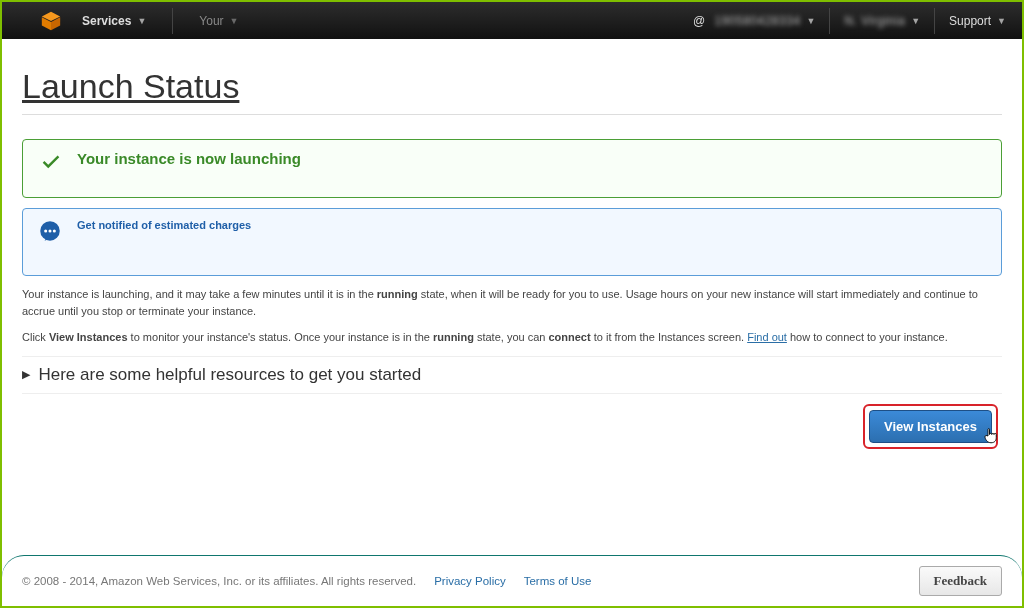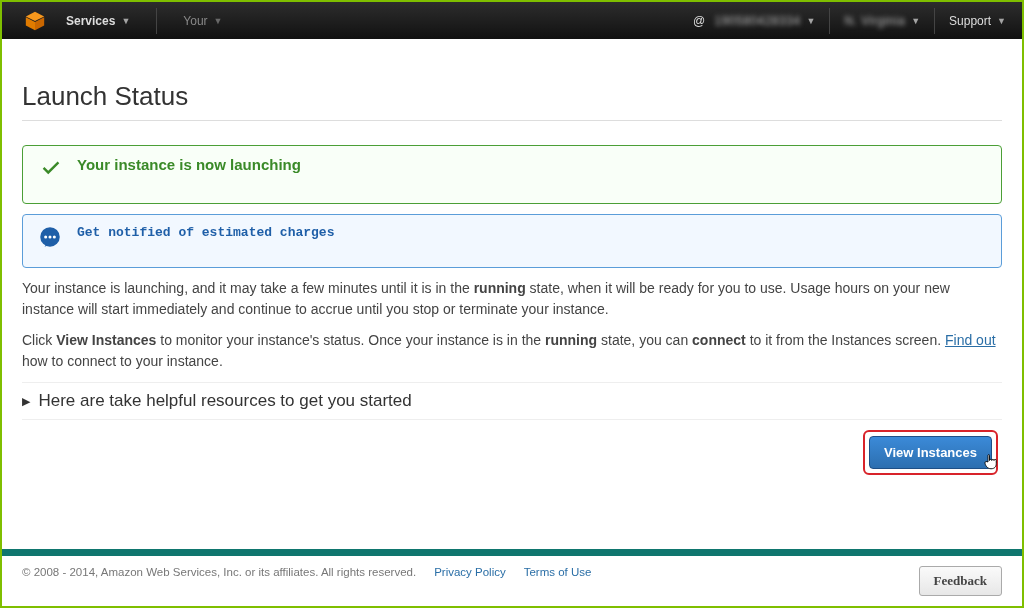--- a/index.html
+++ b/index.html
@@ -1,50 +1,50 @@
 <!DOCTYPE html>
 <html><head>
 <meta charset="utf-8">
 <style>
   * { box-sizing: border-box; margin: 0; padding: 0; }
   body { font-family: Arial, Helvetica, sans-serif; font-size: 13px; color: #333; background: #fff; }
   .frame { width: 1024px; height: 608px; border: 2px solid #7fbf00; position: relative; display: flex; flex-direction: column; }
   .topbar { background: #1a1a1a; background: linear-gradient(#2d2d2d,#111); height: 37px; display: flex; align-items: center; color: #ddd; font-size: 12px; position: relative; }
-  .topbar .left { display: flex; align-items: center; padding-left: 22px; gap: 14px; }
+  .topbar .left { display: flex; align-items: center; padding-left: 38px; gap: 14px; }
   .topbar .right { position: absolute; right: 10px; display: flex; align-items: center; gap: 2px; }
   .topbar .divider { width: 1px; height: 26px; background: #444; margin: 0 6px; }
   .nav-item { display: flex; align-items: center; gap: 6px; cursor: pointer; padding: 4px 6px; }
   .nav-item .caret { font-size: 9px; opacity: .7; }
   .nav-edit { color: #888; }
   .cube-icon svg { display: block; }
   .blur { filter: blur(2.5px); color: #bbb; letter-spacing: .5px; }
   .content { flex: 1; padding: 18px 20px 0 20px; overflow: hidden; }
-  h1.page-title { font-size: 26px; font-weight: 400; color: #333; margin: 24px 0 8px 0; }
+  h1.page-title { font-size: 34px; font-weight: 400; color: #333; margin: 10px 0 8px 0; text-decoration: underline; }
   hr.under-title { border: none; border-top: 1px solid #ddd; margin-bottom: 24px; }
   .panel { border: 1px solid; border-radius: 4px; padding: 10px 14px 24px 54px; position: relative; margin-bottom: 10px; }
   .panel-success { border-color: #4b9f36; background: #f9fff8; }
   .panel-info { border-color: #5b9dd9; background: #f2f8ff; }
   .panel .icon { position: absolute; left: 14px; top: 10px; }
   .panel-success .title { color: #3a8a28; font-weight: bold; font-size: 15px; margin-bottom: 6px; }
   .panel-success .body { color: #555; font-size: 12.5px; }
-  .panel-info .title { color: #1f5fa8; font-weight: bold; font-size: 13px; margin-bottom: 3px; font-family: Liberation Mono, monospace; }
+  .panel-info .title { color: #1f5fa8; font-weight: bold; font-size: 11px; margin-bottom: 20px; }
   .panel-info .body { color: #555; font-size: 12.5px; line-height: 1.5; }
   .link { color: #2a6ea6; text-decoration: underline; cursor: pointer; }
   .link-green { color: #2f7a1f; text-decoration: underline; cursor: pointer; }
   .blur-id { filter: blur(3px); color: #888; display: inline-block; }
   h2.section { font-size: 18px; font-weight: 400; color: #333; margin: 14px 0 10px 0; }
-  .para { font-size: 14px; color: #444; line-height: 1.5; margin-bottom: 10px; }
+  .para { font-size: 11px; color: #444; line-height: 1.5; margin-bottom: 10px; }
   .collapser { display: flex; align-items: center; gap: 8px; font-size: 17px; color: #333; margin-top: 6px; cursor: default; border-top: 1px solid #eee; border-bottom: 1px solid #eee; padding: 8px 0; }
   .collapser .tri { font-size: 11px; }
   .action-row { display: flex; justify-content: flex-end; margin-top: 10px; padding-right: 4px; }
   .btn-primary { background: linear-gradient(#3b8ad8,#2c6fb0); color: #fff; font-weight: bold; border: 1px solid #1d4f86; padding: 8px 14px; border-radius: 4px; font-size: 13px; cursor: pointer; }
   .highlight-ring { border: 2px solid #d8232a; border-radius: 6px; padding: 4px; display: inline-block; }
   .cursor-overlay { position: relative; }
   .cursor-overlay .cursor { position: absolute; right: -4px; bottom: -4px; font-size: 16px; pointer-events: none; }
-  .footer { border-top: 7px solid #0f766e; padding: 10px 20px; display: flex; font-size: 11.5px; color: #777; gap: 18px; }
+  .footer { border-top: 1px solid #0f766e; padding: 10px 20px; display: flex; align-items: center; font-size: 11.5px; color: #777; gap: 18px; border-radius: 22px; }
   .footer .spacer { flex: 1; }
   .feedback-btn { background: linear-gradient(#fafafa,#e7e7e7); border: 1px solid #aaa; border-radius: 3px; padding: 6px 14px; font-size: 13px; font-weight: bold; color: #444; cursor: pointer; font-family: Liberation Serif, serif; }
   .check-icon svg, .chat-icon svg { display: block; }
 </style>
 </head>
 <body>
 
 <div class="frame">
   <div class="topbar">
     <div class="left">
@@ -115,21 +115,21 @@
 
     <p class="para">
       <span>Your instance is launching, and it may take a few minutes until it is in the </span><b>running</b><span> state, when it will be ready for you to use. Usage hours on your new instance will start immediately and continue to accrue until you stop or terminate your instance.</span>
     </p>
     <p class="para">
       <span>Click </span><b>View Instances</b><span> to monitor your instance's status. Once your instance is in the </span><b>running</b><span> state, you can </span><b>connect</b><span> to it from the Instances screen. </span><a class="link">Find out</a><span> how to connect to your instance.</span>
     </p>
 
     <div class="collapser">
       <span class="tri">▶</span>
-      <span>Here are take helpful resources to get you started</span>
+      <span>Here are some helpful resources to get you started</span>
     </div>
 
     <div class="action-row">
       <span class="highlight-ring cursor-overlay">
         <button class="btn-primary">View Instances</button>
         <span class="cursor">
           <svg width="18" height="22" viewBox="0 0 24 24">
               <path fill="#fff" stroke="#000" stroke-width="1.2" d="M8 3 C8 3 8 10 8 12 C6 11 4 11 4 13 C4 16 7 21 12 21 C17 21 19 18 19 14 L19 10 C19 8 16 8 16 10 C16 8 13 8 13 10 C13 8 10 8 10 10 L10 3 C10 2 8 2 8 3 Z"></path>
             </svg>
         </span>

